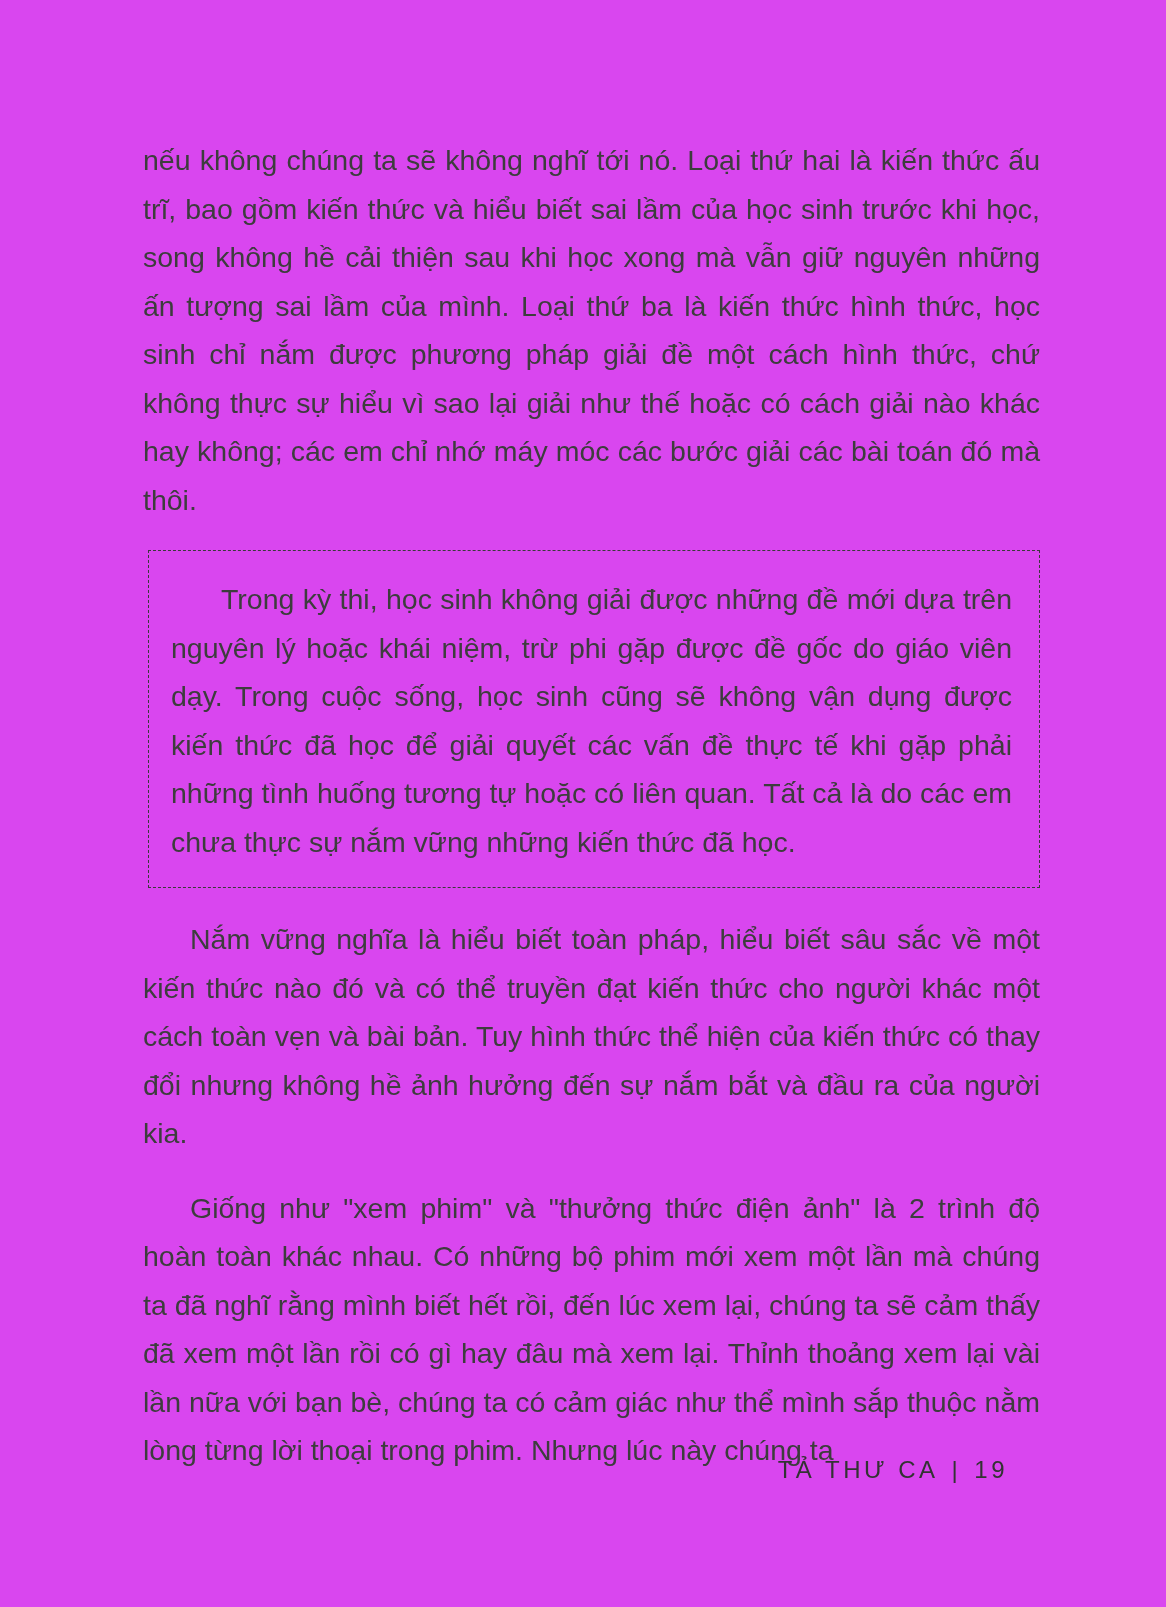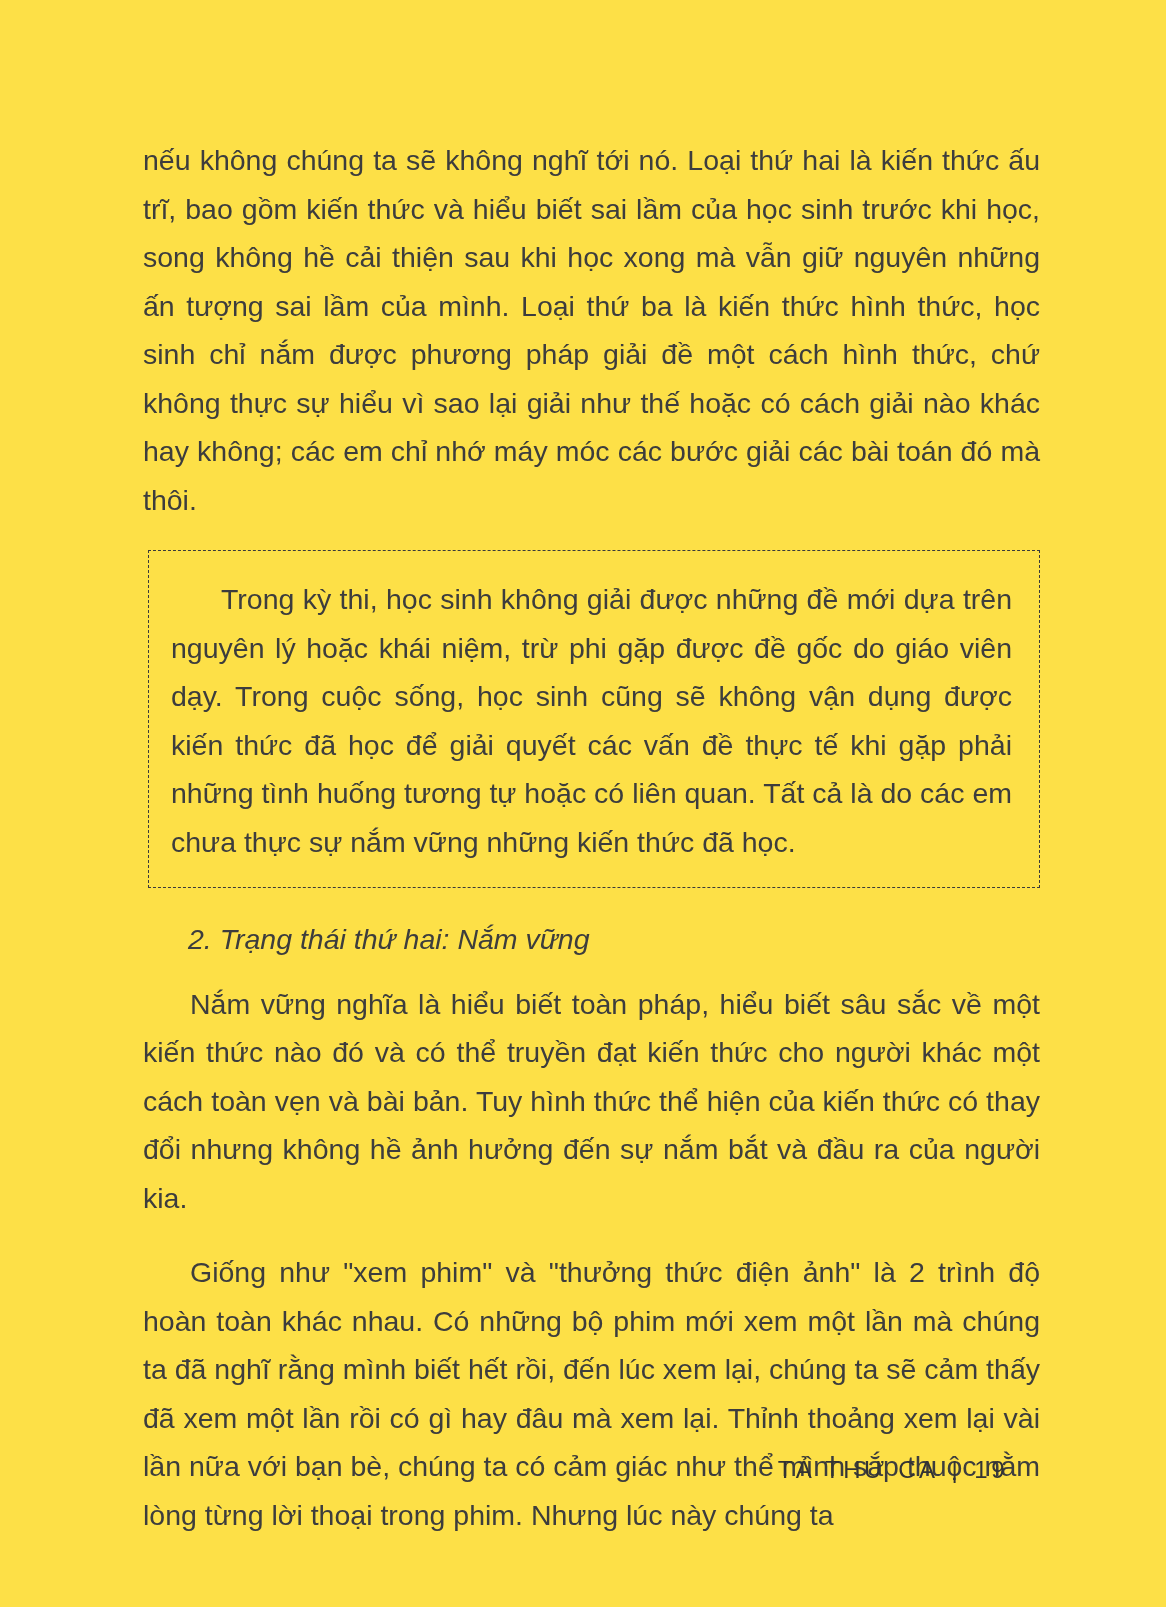--- a/index.html
+++ b/index.html
@@ -4,21 +4,21 @@
 <style>
   html, body {
     margin: 0;
     padding: 0;
     background: #ffffff;
   }
   .page {
     position: relative;
     width: 1166px;
     height: 1607px;
-    background: #fde047;
+    background: #d946ef;
     overflow: hidden;
     font-family: "Liberation Sans", "DejaVu Sans", sans-serif;
     color: #3d3d3d;
   }
   .content {
     position: absolute;
     left: 143px;
     top: 136px;
     width: 897px;
     font-size: 28.5px;
@@ -71,21 +71,20 @@
 
 <div class="page">
   <div class="content">
 
     <p class="para">nếu không chúng ta sẽ không nghĩ tới nó. Loại thứ hai là kiến thức ấu trĩ, bao gồm kiến thức và hiểu biết sai lầm của học sinh trước khi học, song không hề cải thiện sau khi học xong mà vẫn giữ nguyên những ấn tượng sai lầm của mình. Loại thứ ba là kiến thức hình thức, học sinh chỉ nắm được phương pháp giải đề một cách hình thức, chứ không thực sự hiểu vì sao lại giải như thế hoặc có cách giải nào khác hay không; các em chỉ nhớ máy móc các bước giải các bài toán đó mà thôi.</p>
 
     <div class="callout">
       <p class="para">Trong kỳ thi, học sinh không giải được những đề mới dựa trên nguyên lý hoặc khái niệm, trừ phi gặp được đề gốc do giáo viên dạy. Trong cuộc sống, học sinh cũng sẽ không vận dụng được kiến thức đã học để giải quyết các vấn đề thực tế khi gặp phải những tình huống tương tự hoặc có liên quan. Tất cả là do các em chưa thực sự nắm vững những kiến thức đã học.</p>
     </div>
 
-    <h3 class="section-heading">2. Trạng thái thứ hai: Nắm vững</h3>
 
     <p class="para indented">Nắm vững nghĩa là hiểu biết toàn pháp, hiểu biết sâu sắc về một kiến thức nào đó và có thể truyền đạt kiến thức cho người khác một cách toàn vẹn và bài bản. Tuy hình thức thể hiện của kiến thức có thay đổi nhưng không hề ảnh hưởng đến sự nắm bắt và đầu ra của người kia.</p>
 
     <p class="para indented">Giống như "xem phim" và "thưởng thức điện ảnh" là 2 trình độ hoàn toàn khác nhau. Có những bộ phim mới xem một lần mà chúng ta đã nghĩ rằng mình biết hết rồi, đến lúc xem lại, chúng ta sẽ cảm thấy đã xem một lần rồi có gì hay đâu mà xem lại. Thỉnh thoảng xem lại vài lần nữa với bạn bè, chúng ta có cảm giác như thể mình sắp thuộc nằm lòng từng lời thoại trong phim. Nhưng lúc này chúng ta</p>
 
   </div>
 
   <div class="footer">
     <span>TẢ THƯ CA</span><span class="sep">|</span><span>19</span>
   </div>

